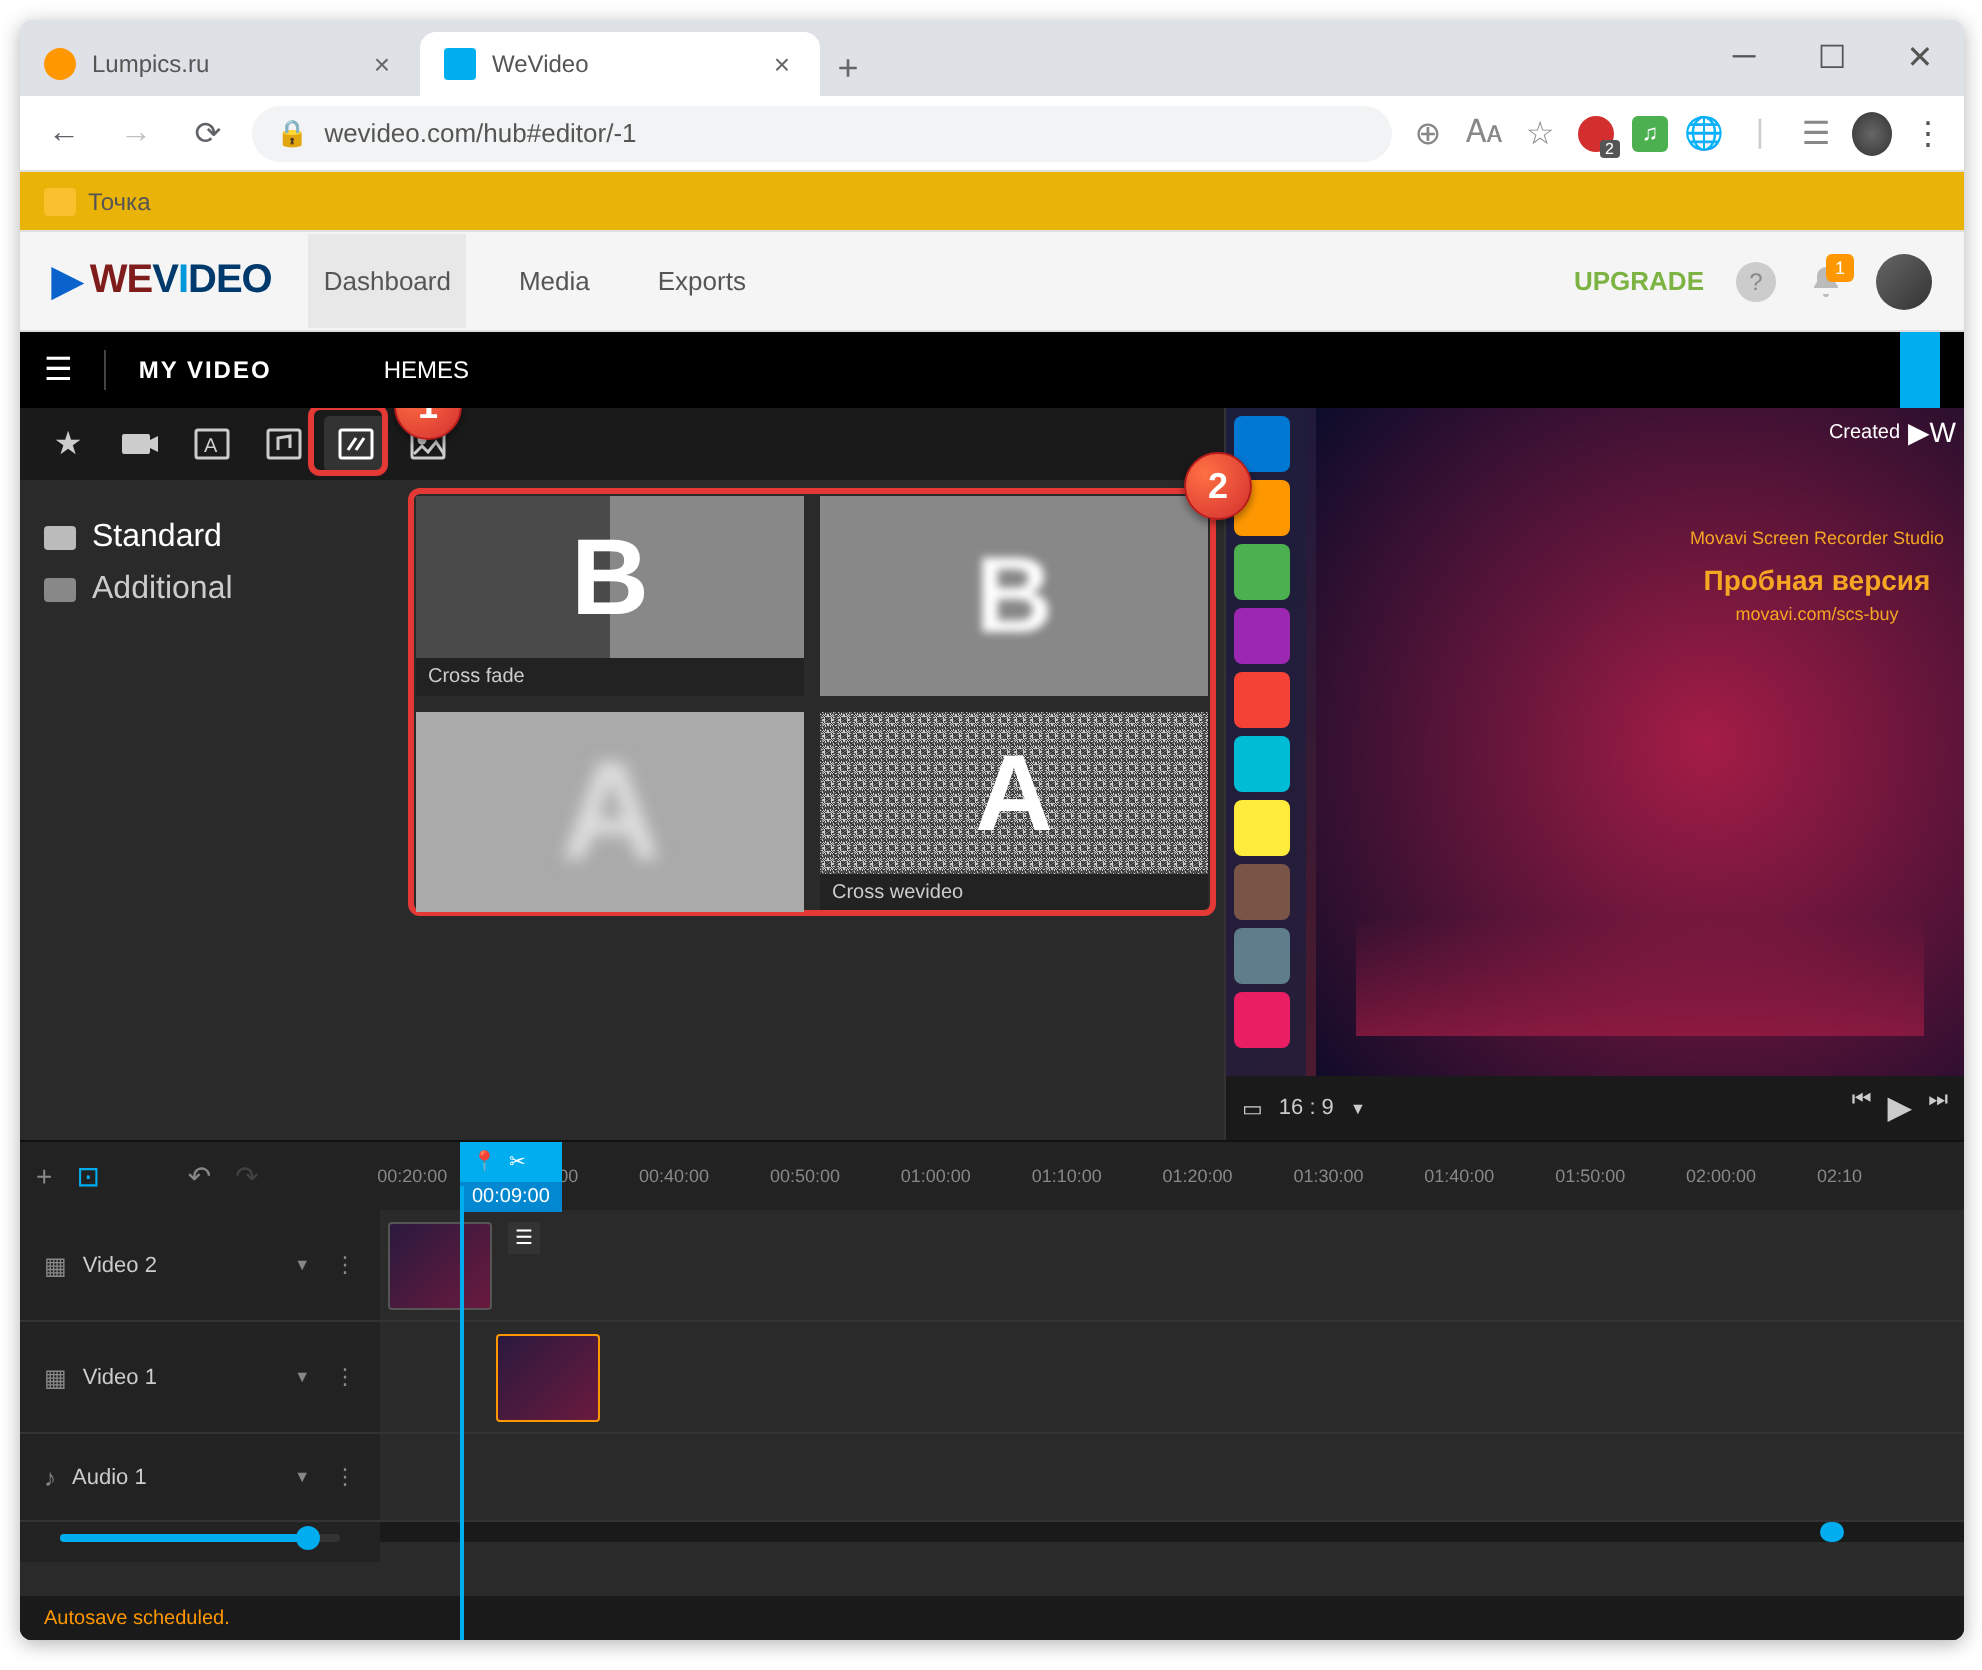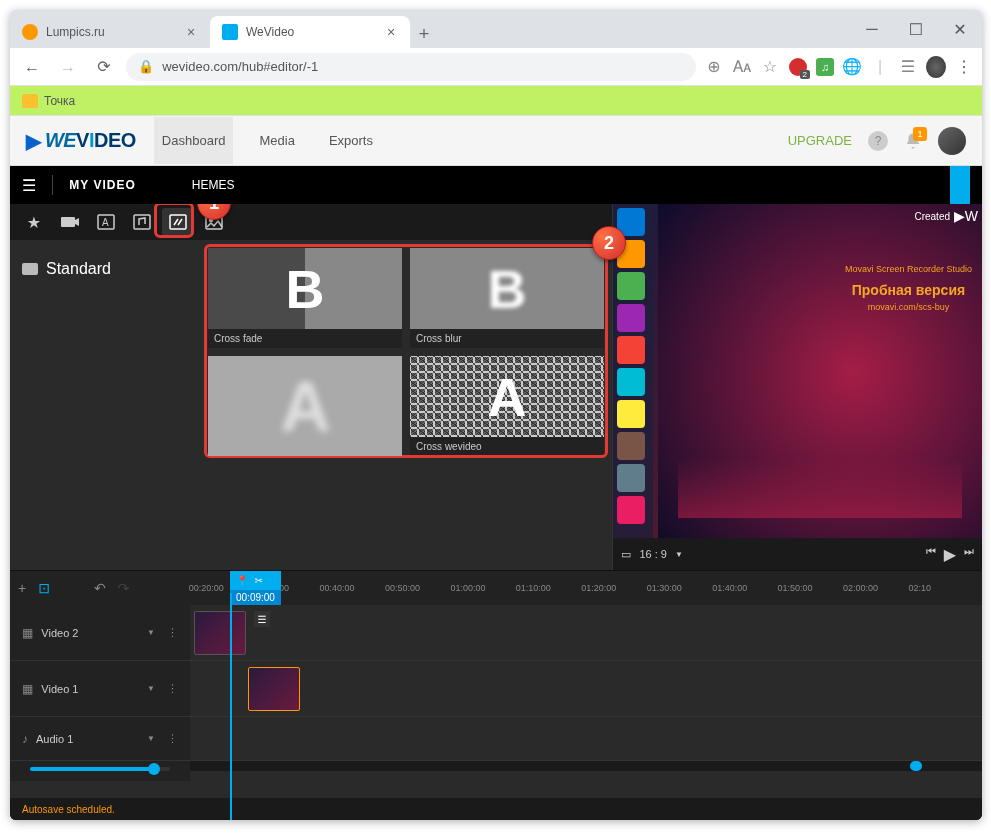--- a/index.html
+++ b/index.html
@@ -14,29 +14,29 @@
 .favicon{width:16px;height:16px;border-radius:50%;display:inline-block;}
 .newtab{width:28px;height:28px;display:flex;align-items:center;justify-content:center;font-size:18px;color:#666;cursor:pointer;}
 .wincontrols{display:flex;margin-left:auto;}
 .winbtn{width:44px;height:32px;display:flex;align-items:center;justify-content:center;color:#555;cursor:pointer;}
 .addrbar{height:38px;background:#fff;display:flex;align-items:center;padding:0 8px;gap:8px;border-bottom:1px solid #e0e0e0;}
 .navbtn{width:28px;height:28px;display:flex;align-items:center;justify-content:center;color:#5f6368;cursor:pointer;border-radius:50%;}
 .urlfield{flex:1;height:28px;background:#f1f3f4;border-radius:14px;display:flex;align-items:center;padding:0 12px;gap:8px;font-size:13px;color:#555;}
 .lock{color:#5f6368;}
 .extarea{display:flex;gap:8px;align-items:center;}
 .ext{width:20px;height:20px;display:flex;align-items:center;justify-content:center;cursor:pointer;}
-.bookbar{height:30px;background:#bef264;display:flex;align-items:center;padding:0 12px;gap:6px;font-size:12px;color:#555;border-bottom:1px solid #e0e0e0;}
+.bookbar{height:30px;background:#eab308;display:flex;align-items:center;padding:0 12px;gap:6px;font-size:12px;color:#555;border-bottom:1px solid #e0e0e0;}
 .bk-folder{width:16px;height:14px;background:#fbc02d;border-radius:2px;}
 .header{height:50px;background:#f5f5f5;display:flex;align-items:center;padding:0 16px;gap:18px;border-bottom:1px solid #ddd;}
 .logo{font-weight:900;font-size:20px;color:#0a62cc;display:flex;align-items:center;letter-spacing:-0.5px;}
 .logo-play{color:#0a62cc;margin-right:4px;}
 .navlink{font-size:13px;color:#555;cursor:pointer;padding:16px 8px;}
 .navlink.active{background:#e8e8e8;font-weight:500;}
 .hdrright{margin-left:auto;display:flex;align-items:center;gap:16px;}
-.upgrade{color:#7cb342;font-weight:normal;font-size:13px;cursor:pointer;}
+.upgrade{color:#7cb342;font-weight:bold;font-size:13px;cursor:pointer;}
 .bell{position:relative;color:#888;}
 .badge{position:absolute;top:-5px;right:-5px;background:#ff9800;color:#fff;font-size:9px;width:14px;height:14px;border-radius:3px;display:flex;align-items:center;justify-content:center;}
 .avatar{width:28px;height:28px;border-radius:50%;background:linear-gradient(135deg,#666,#333);cursor:pointer;}
 .subheader{height:38px;background:#000;display:flex;align-items:center;padding:0 12px;gap:16px;color:#fff;font-size:12px;}
 .menuicon{cursor:pointer;font-size:16px;}
 .divider{width:1px;height:20px;background:#444;}
 .projtitle{font-weight:bold;letter-spacing:1px;}
 .themes{color:#fff;}
 .bluebtn{width:20px;height:38px;background:#00aeef;margin-left:auto;}
 .editor{flex:1;display:flex;flex-direction:column;background:#1a1a1a;overflow:hidden;}
@@ -157,21 +157,21 @@
   </div>
 
   <div class="bookbar">
     <span class="bk-folder"></span>
     <span>Точка</span>
   </div>
 
   <div class="header">
     <div class="logo">
       <span class="logo-play">▶</span>
-      <span style="color:#0369a1;font-style:italic;">WE</span>
+      <span style="color:#7f1d1d;">WE</span>
         <span style="color:#003a6c;">V</span>
         <span style="color:#0098db;">I</span>
         <span style="color:#003a6c;">DEO</span>
     </div>
     <div class="navlink active">Dashboard</div>
     <div class="navlink">Media</div>
     <div class="navlink">Exports</div>
     <div class="hdrright">
       <div class="upgrade">UPGRADE</div>
       <div style="width:20px;height:20px;border-radius:50%;background:#ccc;color:#888;display:flex;align-items:center;justify-content:center;font-size:12px;">?</div>
@@ -232,20 +232,24 @@
             </div>
           <div class="marker1">
               <div class="redcircle">1</div>
             </div>
         </div>
         <div class="contentarea">
           <div class="sidebar">
             <div class="folder active">
               <span class="foldericon"></span>
               <span>Standard</span>
+            </div>
+            <div class="folder">
+              <span class="foldericon"></span>
+              <span>Additional</span>
             </div>
           </div>
           <div class="transgrid">
             <div class="redoutline" style="left:4px;top:4px;right:4px;height:214px;"></div>
             <div style="position:absolute;right:-14px;top:-14px;z-index:100;">
                 <div class="redcircle">2</div>
               </div>
             <div class="trans">
               <div class="trans-img" style="position:relative;">
                   <div class="crossfade-bg" style="position:absolute;inset:0;">
@@ -253,21 +257,20 @@
                     <div></div>
                   </div>
                   <span class="bigletter" style="position:relative;">B</span>
                 </div>
               <div class="trans-label">Cross fade</div>
             </div>
             <div class="trans">
               <div class="trans-img" style="background:#888;">
                   <span class="bigletter crossblur-letter">B</span>
                 </div>
-              <div class="trans-label">Cross blur</div>
             </div>
             <div class="trans">
               <div class="trans-img" style="background:#aaa;">
                   <span class="bigletter crosszoom-letter">A</span>
                 </div>
             </div>
             <div class="trans">
               <div class="trans-img dissolve-bg">
                   <span class="bigletter">A</span>
                 </div>

